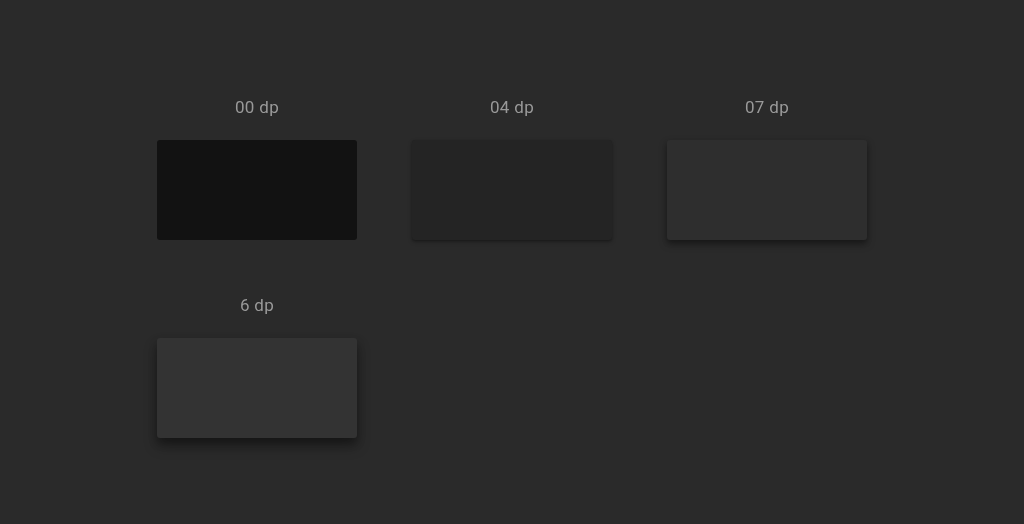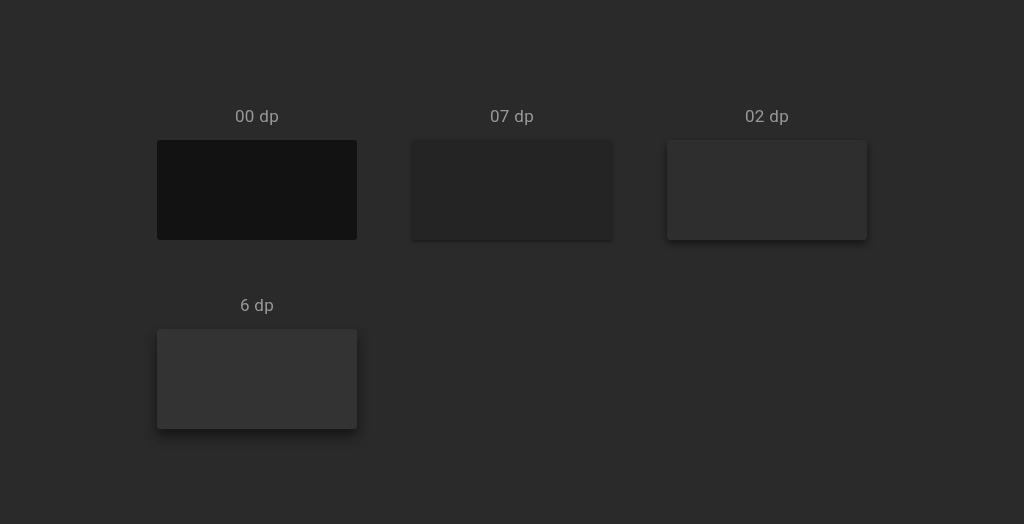--- a/index.html
+++ b/index.html
@@ -1,18 +1,19 @@
 <!DOCTYPE html>
 <html><head>
   <meta charset="utf-8">
   <style>
     * {
       margin: 0;
       padding: 0;
       box-sizing: border-box;
+      gap: 9px;
     }
     body {
       width: 1024px;
       height: 524px;
       background-color: #2a2a2a;
       font-family: -apple-system, BlinkMacSystemFont, "Segoe UI", Roboto, Helvetica, Arial, sans-serif;
       display: flex;
       align-items: center;
       justify-content: center;
       overflow: hidden;
@@ -67,24 +68,24 @@
   </style>
 </head>
 <body>
 
 <div class="grid">
   <div class="card-wrapper">
     <div class="label">00 dp</div>
     <div class="card elev-00"></div>
   </div>
   <div class="card-wrapper">
-    <div class="label">07 dp</div>
+    <div class="label">04 dp</div>
     <div class="card elev-02"></div>
   </div>
   <div class="card-wrapper">
-    <div class="label">02 dp</div>
+    <div class="label">07 dp</div>
     <div class="card elev-06"></div>
   </div>
   <div class="card-wrapper">
     <div class="label">6 dp</div>
     <div class="card elev-12"></div>
   </div>
 </div>
 
 </body></html>

